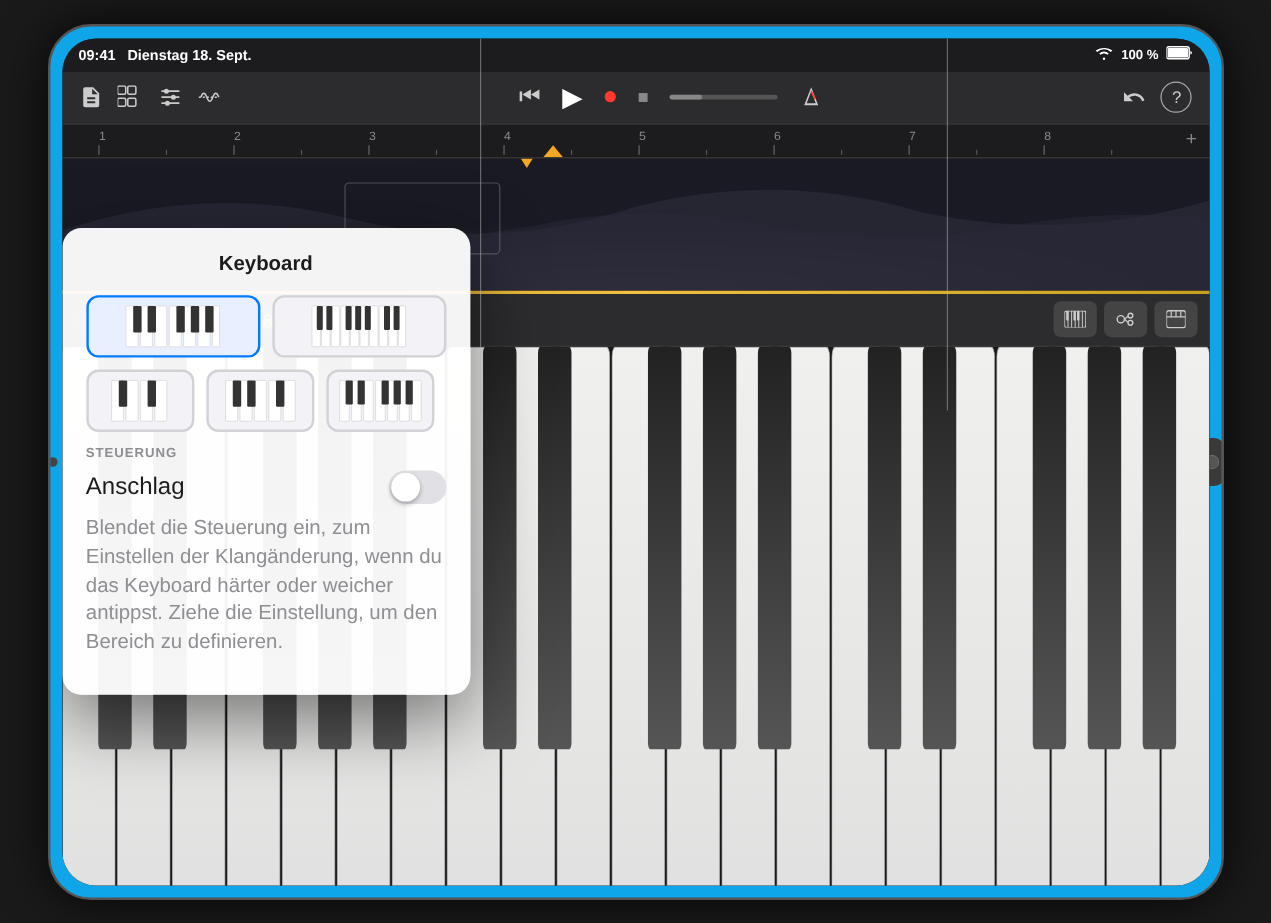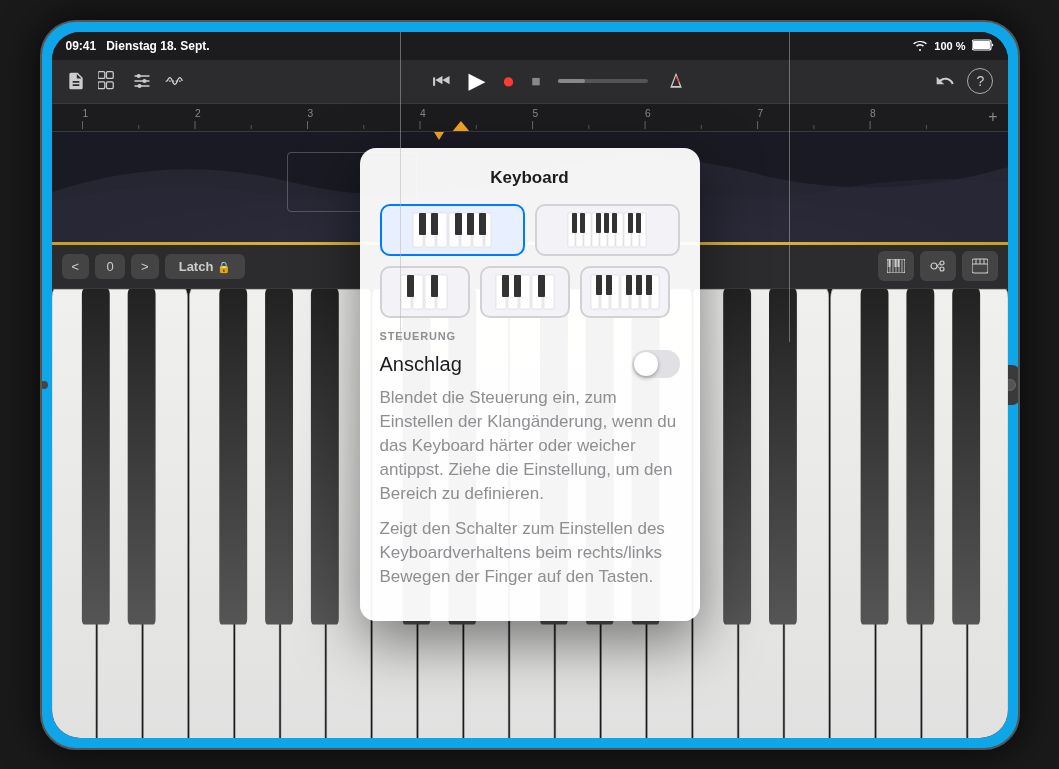--- a/index.html
+++ b/index.html
@@ -137,21 +137,20 @@
       background: #1a1a1a;
       position: relative;
       overflow: hidden;
     }
     
     .modal-overlay {
       position: absolute;
       top: 0; left: 0; right: 0; bottom: 0;
       display: flex;
       align-items: center;
-      justify-content: center;
       z-index: 100;
     }
     .modal {
       background: rgba(255,255,255,0.95);
       border-radius: 16px;
       width: 340px;
       padding: 20px;
       box-shadow: 0 20px 60px rgba(0,0,0,0.5);
     }
     .modal-title {
@@ -613,18 +612,17 @@
         <div class="section-header">STEUERUNG</div>
 
         <div class="toggle-row">
           <span class="toggle-label">Anschlag</span>
           <div class="toggle-switch off">
             <div class="toggle-knob"></div>
           </div>
         </div>
         <p class="toggle-description">Blendet die Steuerung ein, zum Einstellen der Klangänderung, wenn du das Keyboard härter oder weicher antippst. Ziehe die Einstellung, um den Bereich zu definieren.</p>
 
-        <p class="toggle-description">Zeigt den Schalter zum Einstellen des Keyboardverhaltens beim rechts/links Bewegen der Finger auf den Tasten.</p>
       </div>
     </div>
 
   </div>
 </div>
 
 </body></html>

